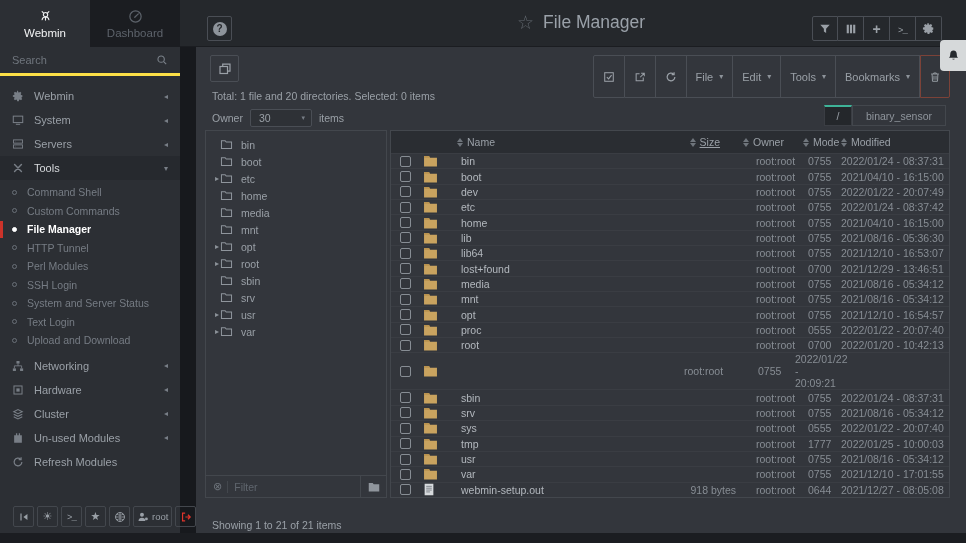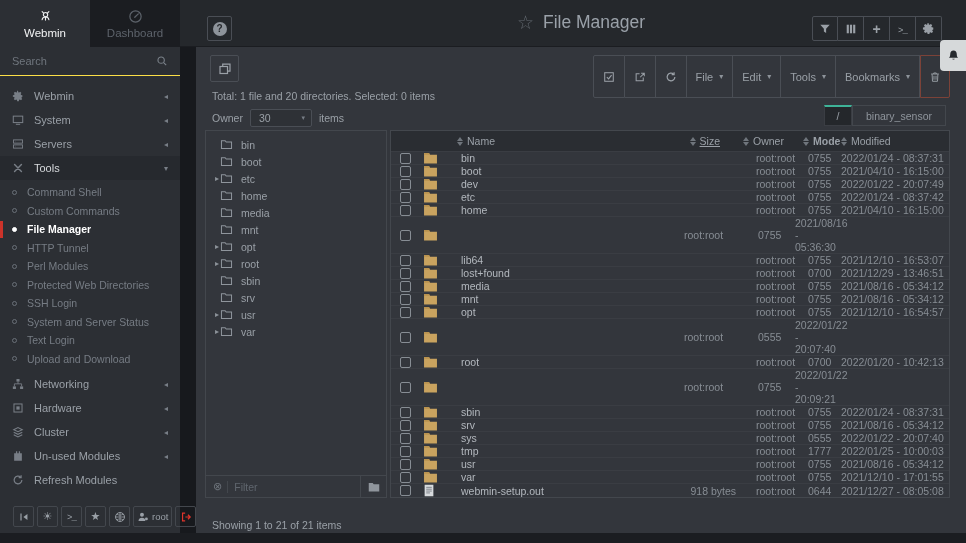--- a/index.html
+++ b/index.html
@@ -21,21 +21,21 @@
   .page-title .ttl{font-size:17.5px;color:#9aa1a9;}
   .hactions{position:absolute;right:24px;top:16px;display:flex;}
   .hbtn{width:26px;height:25px;border:1px solid #4a4e55;border-left:none;display:flex;align-items:center;justify-content:center;color:#9aa0a7;font-size:12px;}
   .hbtn:first-child{border-left:1px solid #4a4e55;border-radius:2px 0 0 2px;}
   .hbtn:last-child{border-radius:0 2px 2px 0;}
   .mono{font-family:"Liberation Mono",monospace;font-size:9px;letter-spacing:-1px;}
   .bell-notch{position:absolute;right:0;top:40px;width:26px;height:31px;background:#d6d9da;border-radius:4px 0 0 4px;display:flex;align-items:center;justify-content:center;z-index:5;}
 
   
   .sidebar{position:absolute;left:0;top:47px;width:180px;height:486px;background:#2c2f34;}
-  .search-row{height:29px;display:flex;align-items:center;padding:0 12px;border-bottom:1px solid #fde047;}
+  .search-row{height:29px;display:flex;align-items:center;padding:0 12px;border-bottom:3px solid #fde047;}
   .search-row input{flex:1;background:transparent;border:none;outline:none;color:#aab0b7;font-size:11px;}
   .search-row input::placeholder{color:#6f757d;}
   .nav{margin-top:8px;}
   .nav-item{height:24px;display:flex;align-items:center;padding:0 12px 0 12px;font-size:11px;color:#8d939a;cursor:pointer;position:relative;}
   .nav-item .nic{width:14px;margin-right:8px;display:flex;color:#787e86;}
   .nav-item .nlabel{flex:1;color:#9aa0a7;}
   .nav-item .chev{font-size:8px;color:#787e86;}
   .nav-item.expanded{background:#26292e;}
   .nav-item.expanded .nlabel{color:#d6d9dc;}
   .submenu{padding:3px 0 4px 0;}
@@ -92,21 +92,21 @@
   .cb{width:11px;height:11px;border:1px solid #878d94;border-radius:2px;}
   .c-ic{display:flex;padding-left:4px;}
   .c-name{color:#b3b8be;padding-left:6px;}
   .c-size{text-align:right;padding-right:6px;}
   .c-owner{padding-left:14px;}
   .c-mode{padding-left:16px;}
   .c-mod{padding-left:3px;}
   .hc.c-name{padding-left:2px;color:#9aa0a7;}
   .hc.c-size{justify-content:flex-end;padding-right:22px;text-decoration:underline;}
   .hc.c-owner{padding-left:1px;}
-  .hc.c-mode{padding-left:11px;font-weight:bold;}
+  .hc.c-mode{padding-left:11px;}
   .hc.c-mod{padding-left:3px;}
   .showing{position:absolute;left:16px;top:472px;font-size:10.5px;color:#9aa0a7;}
 </style>
 </head>
 <body>
 
 <div class="header">
   <div class="tab tab-webmin">
     <span class="ic">
         <svg width="15" height="15" viewBox="0 0 16 16">
@@ -246,24 +246,20 @@
         <div class="sub-item">
           <span class="bullet"></span>
           <span>HTTP Tunnel</span>
         </div>
         <div class="sub-item">
           <span class="bullet"></span>
           <span>Perl Modules</span>
         </div>
         <div class="sub-item">
           <span class="bullet"></span>
-          <span>Protected Web Directories</span>
-        </div>
-        <div class="sub-item">
-          <span class="bullet"></span>
           <span>SSH Login</span>
         </div>
         <div class="sub-item">
           <span class="bullet"></span>
           <span>System and Server Status</span>
         </div>
         <div class="sub-item">
           <span class="bullet"></span>
           <span>Text Login</span>
         </div>
@@ -717,20 +713,21 @@
             <span class="cb"></span>
           </span>
           <span class="c-ic">
             <span class="ic">
               <svg width="15" height="12" viewBox="0 0 16 13">
                 <path d="M1 1h5.3l1.3 1.9H15v9.6H1z" fill="#c9a35f"></path>
                 <path d="M1 1h5.3l1.3 1.9H1z" fill="#b8924f"></path>
               </svg>
             </span>
           </span>
+          <span class="c-name">lib</span>
           <span class="c-size"></span>
           <span class="c-owner">root:root</span>
           <span class="c-mode">0755</span>
           <span class="c-mod">2021/08/16 - 05:36:30</span>
         </div>
         <div class="tgrid trow">
           <span class="c-cb">
             <span class="cb"></span>
           </span>
           <span class="c-ic">
@@ -824,20 +821,21 @@
             <span class="cb"></span>
           </span>
           <span class="c-ic">
             <span class="ic">
               <svg width="15" height="12" viewBox="0 0 16 13">
                 <path d="M1 1h5.3l1.3 1.9H15v9.6H1z" fill="#c9a35f"></path>
                 <path d="M1 1h5.3l1.3 1.9H1z" fill="#b8924f"></path>
               </svg>
             </span>
           </span>
+          <span class="c-name">proc</span>
           <span class="c-size"></span>
           <span class="c-owner">root:root</span>
           <span class="c-mode">0555</span>
           <span class="c-mod">2022/01/22 - 20:07:40</span>
         </div>
         <div class="tgrid trow">
           <span class="c-cb">
             <span class="cb"></span>
           </span>
           <span class="c-ic">

